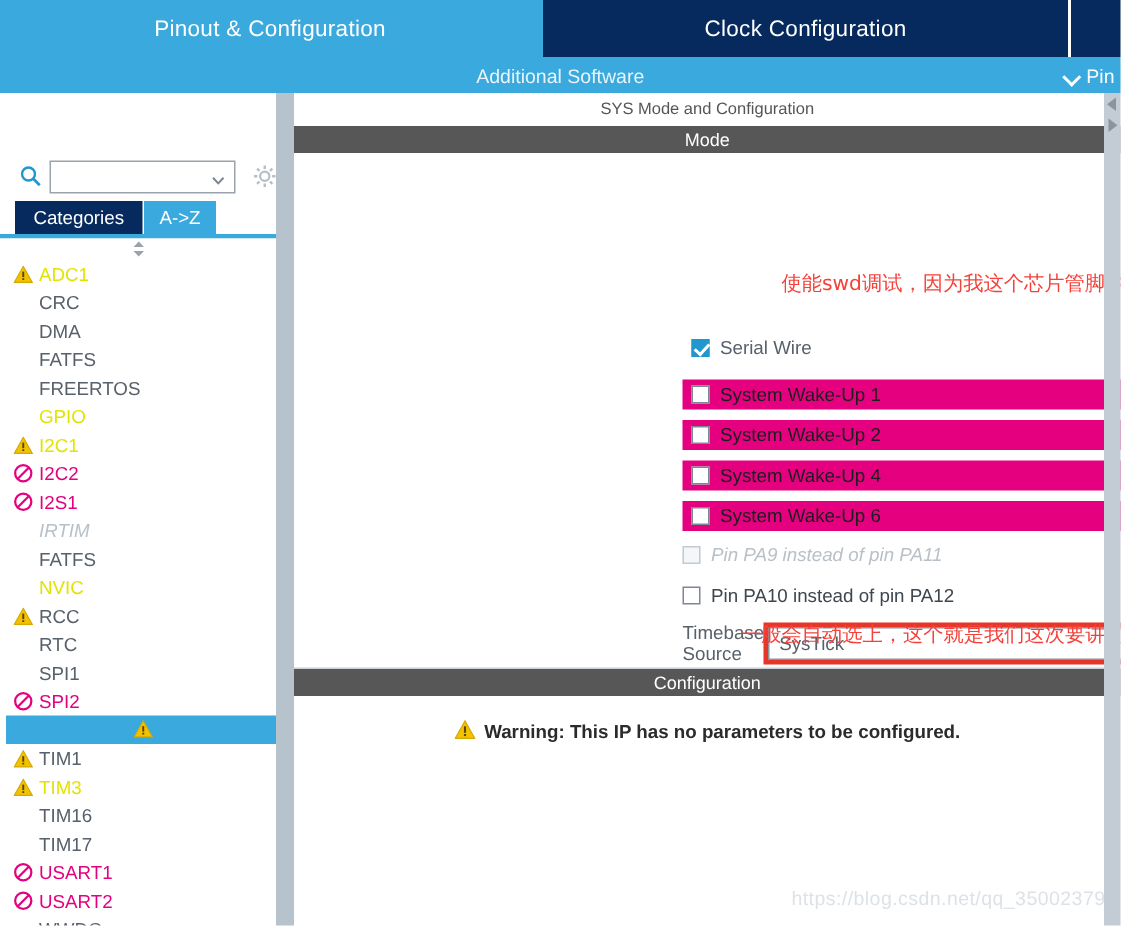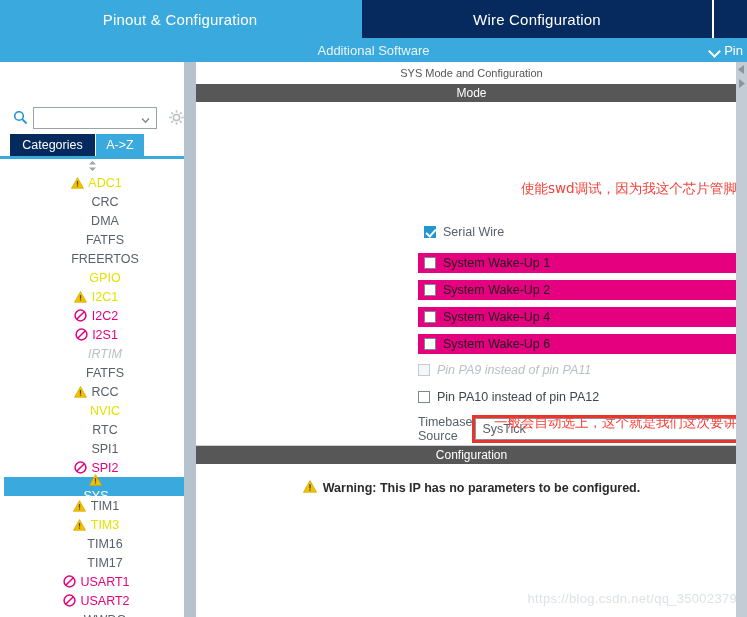--- a/index.html
+++ b/index.html
@@ -42,41 +42,41 @@
   .cat-tabs{position:absolute;left:0;top:31px;width:190px;height:22px;}
   .cat-tab{position:absolute;top:0;height:22px;display:flex;align-items:center;justify-content:center;
       font-size:12.5px;}
   .cat-tab.sel{left:10px;width:85px;background:#062a5d;color:#fff;}
   .cat-tab.unsel{left:96px;width:48px;background:#3aa9dd;color:#fff;}
   .cat-underline{position:absolute;left:0;top:53px;width:190px;height:3px;background:#3aa9dd;}
 
   .iplist{position:absolute;left:0;top:56px;width:184px;bottom:0;background:#fff;overflow:hidden;
       border-right:1px solid #e2e5e8;}
   .sort-toggle{height:14px;display:flex;align-items:center;justify-content:center;}
-  .ip-item{height:19px;display:flex;align-items:center;padding-left:6px;box-sizing:border-box;font-size:12.5px;justify-content:center;}
+  .ip-item{height:19px;display:flex;align-items:center;padding-left:6px;box-sizing:border-box;font-size:12.5px;}
   .ip-item .ic{width:18px;height:14px;flex:0 0 18px;display:flex;align-items:center;justify-content:center;}
   .ip-item .nm{padding-left:2px;}
   .ip-item.sel{background:#3aa9dd;flex-direction:column;}
   .ip-item.sel .nm{color:#fff;}
   .nm.c-plain{color:#58616b;}
   .nm.c-yellow{color:#e3e300;}
   .nm.c-pink{color:#e4007f;}
   .nm.c-grey{color:#b9c0c7;font-style:italic;}
 
   
   .splitter{position:absolute;left:184px;top:62px;width:12px;bottom:0;background:#b6c2cc;}
   .splitter .grip{position:absolute;left:2px;top:50%;width:8px;height:30px;}
 
   
   .main{position:absolute;left:196px;top:62px;right:0;bottom:0;background:#fff;overflow:hidden;}
   .panel-title{height:22px;display:flex;align-items:center;justify-content:center;
       color:#555;font-size:11px;background:#fff;}
   .sect-hdr{height:18px;background:#575757;color:#fff;display:flex;align-items:center;
       justify-content:center;font-size:12px;}
-  .mode-body{position:relative;background:#fff;padding-top:8px;height:188px;box-sizing:border-box;}
+  .mode-body{position:relative;background:#fff;padding-top:8px;height:188px;box-sizing:border-box;margin-left:37px;}
 
   .chk{width:12px;height:12px;border:1px solid #7c8894;background:#fff;box-sizing:border-box;
       display:inline-block;position:relative;flex:0 0 12px;}
   .chk.on{background:#2196cf;border-color:#2196cf;}
   .chk.on:after{content:"";position:absolute;left:3px;top:0px;width:4px;height:8px;
       border-right:2px solid #fff;border-bottom:2px solid #fff;transform:rotate(42deg);}
   .chk.dis{border-color:#c3cad1;background:#f4f6f7;}
 
   .row-serial{position:absolute;left:228px;top:123px;display:flex;align-items:center;gap:7px;}
   .row-serial .lbl{color:#58616b;font-size:12.5px;}
@@ -119,21 +119,21 @@
 </head>
 <body>
 
 <div id="app">
 
   <div class="tabbar">
     <div class="tab active tab-pinout">
       <span>Pinout &amp; Configuration</span>
     </div>
     <div class="tab inactive tab-clock">
-      <span>Wire Configuration</span>
+      <span>Clock Configuration</span>
     </div>
     <div class="tab inactive tab-proj">
       <span></span>
     </div>
   </div>
 
   <div class="subbar">
     <div class="addsw">
       <span>Additional Software</span>
     </div>
@@ -254,32 +254,32 @@
           </div>
           <div class="ip-item">
             <span class="ic"></span>
             <span class="nm c-grey">IRTIM</span>
           </div>
           <div class="ip-item">
             <span class="ic"></span>
             <span class="nm c-plain">FATFS</span>
           </div>
           <div class="ip-item">
+            <span class="ic"></span>
+            <span class="nm c-yellow">NVIC</span>
+          </div>
+          <div class="ip-item">
             <span class="ic">
               <svg width="13" height="12" viewBox="0 0 14 13">
                 <polygon points="7,0.6 13.5,12.2 0.5,12.2" fill="#f2c200" stroke="#d4a900" stroke-width="0.8"></polygon>
                 <rect x="6.3" y="4.4" width="1.4" height="4" fill="#5a4700"></rect>
                 <rect x="6.3" y="9.2" width="1.4" height="1.3" fill="#5a4700"></rect>
               </svg>
             </span>
             <span class="nm c-plain">RCC</span>
-          </div>
-          <div class="ip-item">
-            <span class="ic"></span>
-            <span class="nm c-yellow">NVIC</span>
           </div>
           <div class="ip-item">
             <span class="ic"></span>
             <span class="nm c-plain">RTC</span>
           </div>
           <div class="ip-item">
             <span class="ic"></span>
             <span class="nm c-plain">SPI1</span>
           </div>
           <div class="ip-item">

